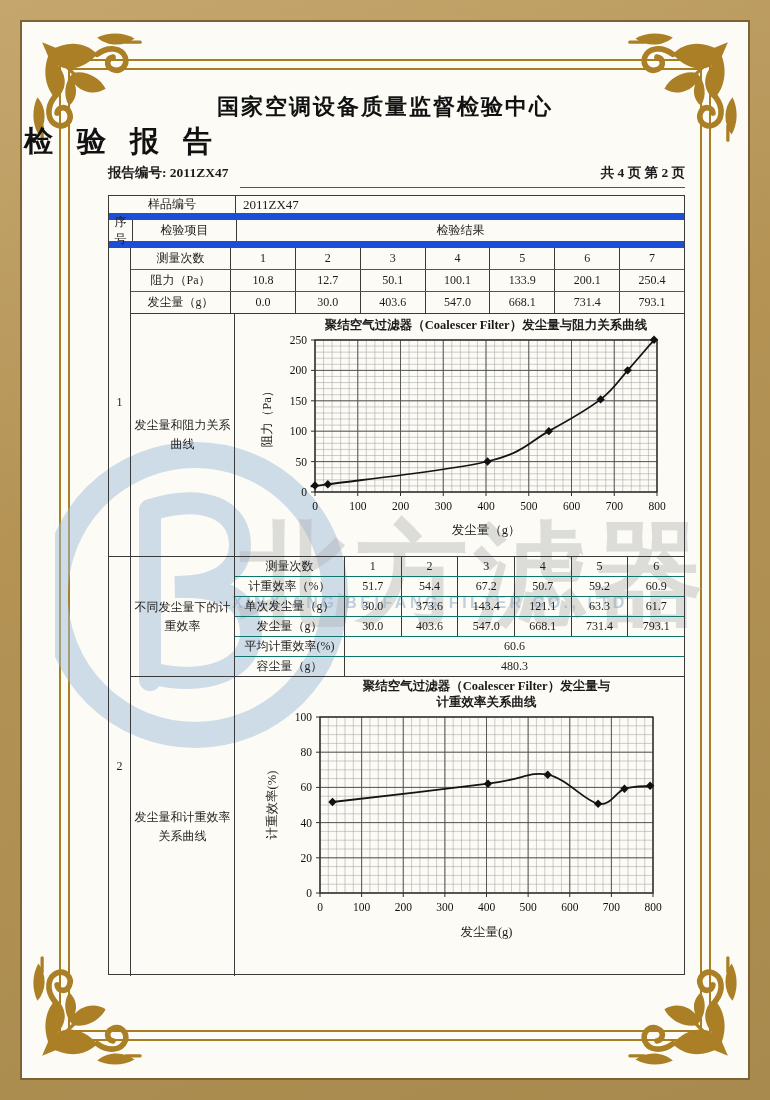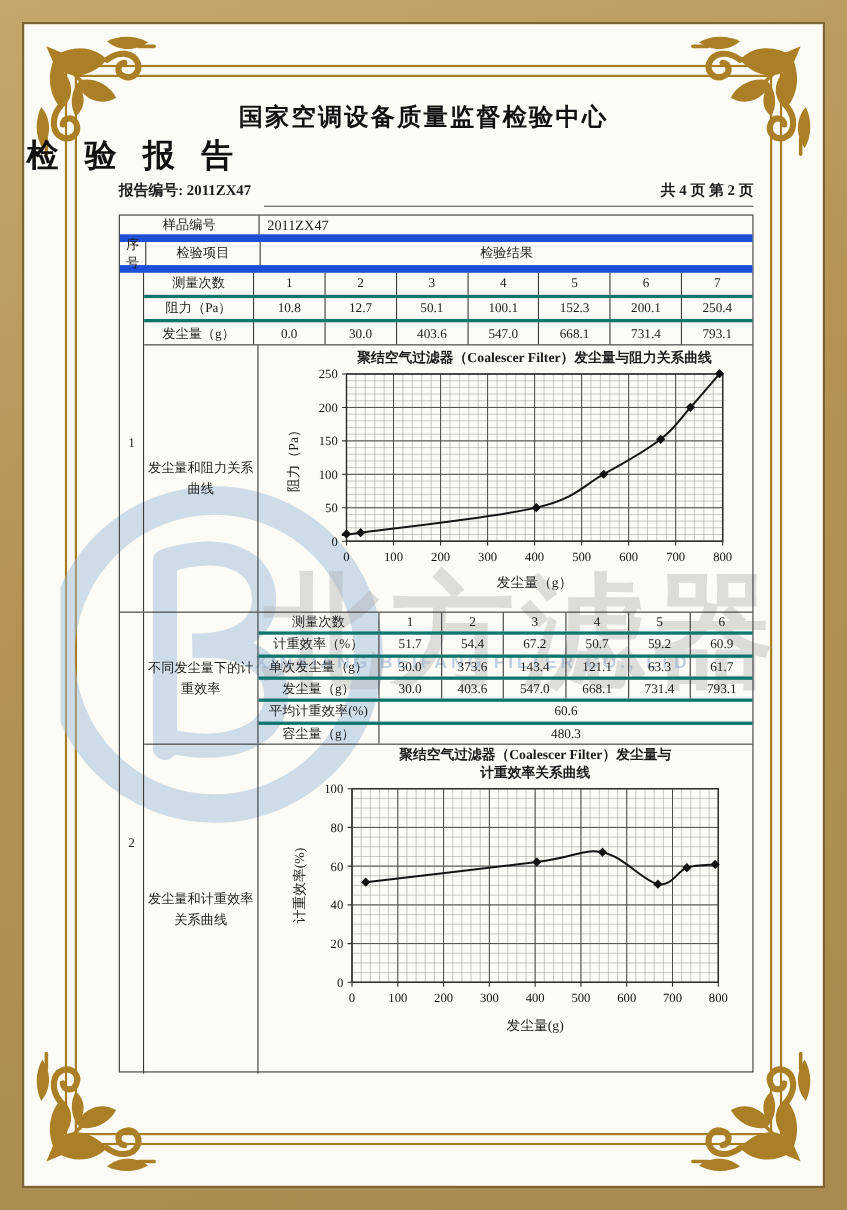--- a/index.html
+++ b/index.html
@@ -46,21 +46,21 @@
   .col-seq { width:24px; }
   .col-item { width:104px; }
   .col-res { flex:1; }
   .section { display:flex; border-bottom:1px solid #3a3a3a; }
   .section:last-child { border-bottom:none; }
   .sec-body { flex:1; display:flex; flex-direction:column; }
   .sub { display:flex; border-bottom:1px solid #3a3a3a; }
   .sub:last-child { border-bottom:none; }
   .item-cell { width:104px; padding:2px; line-height:1.55; }
   .sub-table { flex:1; display:flex; flex-direction:column; }
-  .strow { flex:1; display:flex; border-bottom:3px solid #0f766e; }
+  .strow { flex:1; display:flex; border-bottom:1px solid #0f766e; }
   .strow:last-child { border-bottom:none; }
   .stlabel1 { width:100px; border-right:1px solid #3a3a3a; }
   .stlabel2 { width:110px; border-right:1px solid #3a3a3a; }
   .stcell { flex:1; border-right:1px solid #3a3a3a; }
   .stcell:last-child { border-right:none; }
   .stmerge { flex:1; }
   .chart-cell { flex:1; position:relative; }
   svg text { font-family:"Liberation Serif","DejaVu Serif",serif; }
 </style>
 </head>
@@ -150,21 +150,21 @@
                 <div class="c stcell">5</div>
                 <div class="c stcell">6</div>
                 <div class="c stcell">7</div>
               </div>
               <div class="strow">
                 <div class="c stlabel1">阻力（Pa）</div>
                 <div class="c stcell">10.8</div>
                 <div class="c stcell">12.7</div>
                 <div class="c stcell">50.1</div>
                 <div class="c stcell">100.1</div>
-                <div class="c stcell">152.3</div>
+                <div class="c stcell">133.9</div>
                 <div class="c stcell">200.1</div>
                 <div class="c stcell">250.4</div>
               </div>
               <div class="strow">
                 <div class="c stlabel1">发尘量（g）</div>
                 <div class="c stcell">0.0</div>
                 <div class="c stcell">30.0</div>
                 <div class="c stcell">403.6</div>
                 <div class="c stcell">547.0</div>
                 <div class="c stcell">668.1</div>

